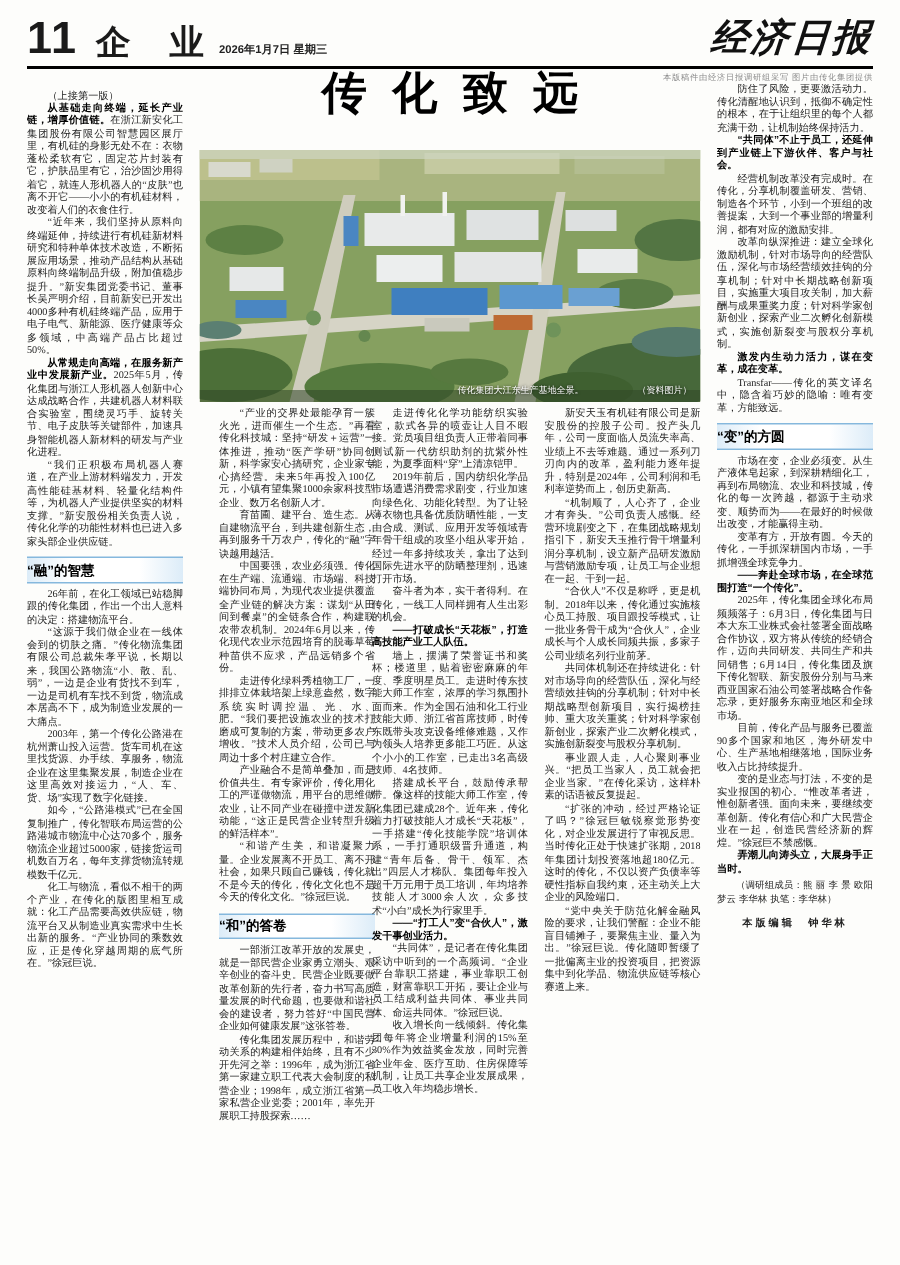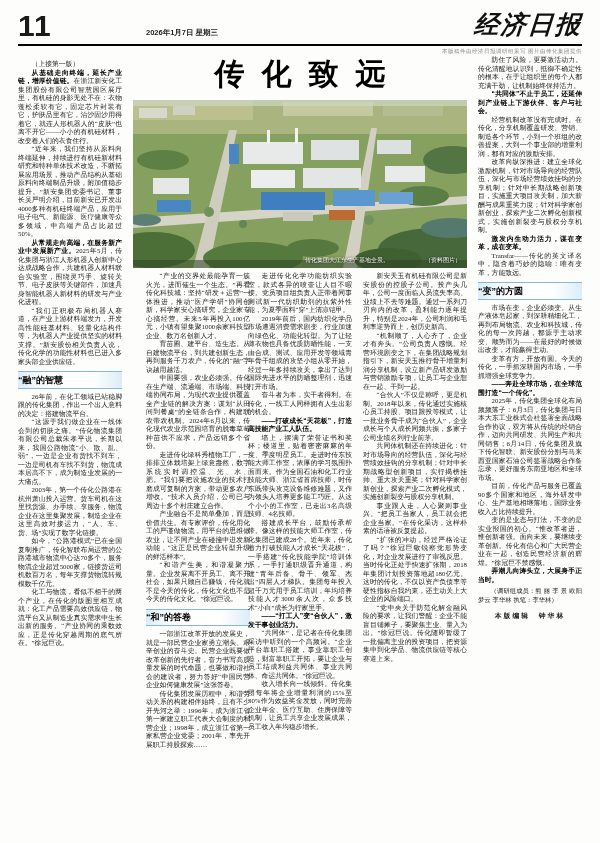--- a/index.html
+++ b/index.html
@@ -16,21 +16,21 @@
     letter-spacing:9px;font-family:"DejaVu Serif",serif;}
   .edition-date{position:absolute;left:128px;top:20px;font-size:7.5px;font-weight:bold;
     color:#222;font-family:"Liberation Sans",sans-serif;}
   .masthead{position:absolute;right:0;top:0;font-family:"DejaVu Serif",serif;
     font-weight:bold;font-style:italic;font-size:25px;letter-spacing:2px;color:#111;
     transform:skewX(-4deg);}
   .header-rule{position:absolute;left:18px;top:44px;width:564px;height:2px;background:#000;}
   .top-note{position:absolute;right:18px;top:48px;font-size:5.5px;color:#8a8a8a;
     font-family:"Liberation Sans",sans-serif;letter-spacing:.5px;}
   
-  .headline{position:absolute;left:133px;top:54px;width:334px;text-align:center;
+  .headline{position:absolute;left:133px;top:42px;width:334px;text-align:center;
     font-family:"Liberation Sans","DejaVu Sans",sans-serif;font-weight:900;
     font-size:30px;letter-spacing:17px;text-indent:17px;color:#000;}
   
   .photo{position:absolute;left:133px;top:100px;width:334px;height:168px;overflow:hidden;}
   .photo svg{display:block;}
   .photo-caption{position:absolute;bottom:3px;left:0;width:100%;color:#fff;
     font-size:6px;text-shadow:0 0 2px rgba(0,0,0,.9);
     font-family:"Liberation Sans",sans-serif;}
   .photo-caption .cap-main{position:absolute;right:78px;bottom:0;white-space:nowrap;}
   .photo-caption .cap-credit{position:absolute;right:6px;bottom:0;white-space:nowrap;}
@@ -51,20 +51,21 @@
     background:linear-gradient(90deg,#dcecf8 0%,#ffffff 28%,#ffffff 72%,#dcecf8 100%);}
   .para.credits{font-size:6.3px;font-family:"DejaVu Serif",serif;margin-top:3px;}
   .para.editor{text-indent:0;text-align:center;font-weight:bold;margin-top:8px;
     letter-spacing:2px;font-family:"Liberation Sans",sans-serif;}
 </style>
 </head>
 <body>
 
 <div class="header">
   <div class="page-num">11</div>
+  <div class="section-name">企 业</div>
   <div class="edition-date">2026年1月7日  星期三</div>
   <div class="masthead">经济日报</div>
 </div>
 <div class="header-rule"></div>
 <div class="top-note">本版稿件由经济日报调研组采写  图片由传化集团提供</div>
 
 <div class="headline">传化致远</div>
 
 <div class="photo">
   <svg width="334" height="168" viewBox="0 0 334 168">

